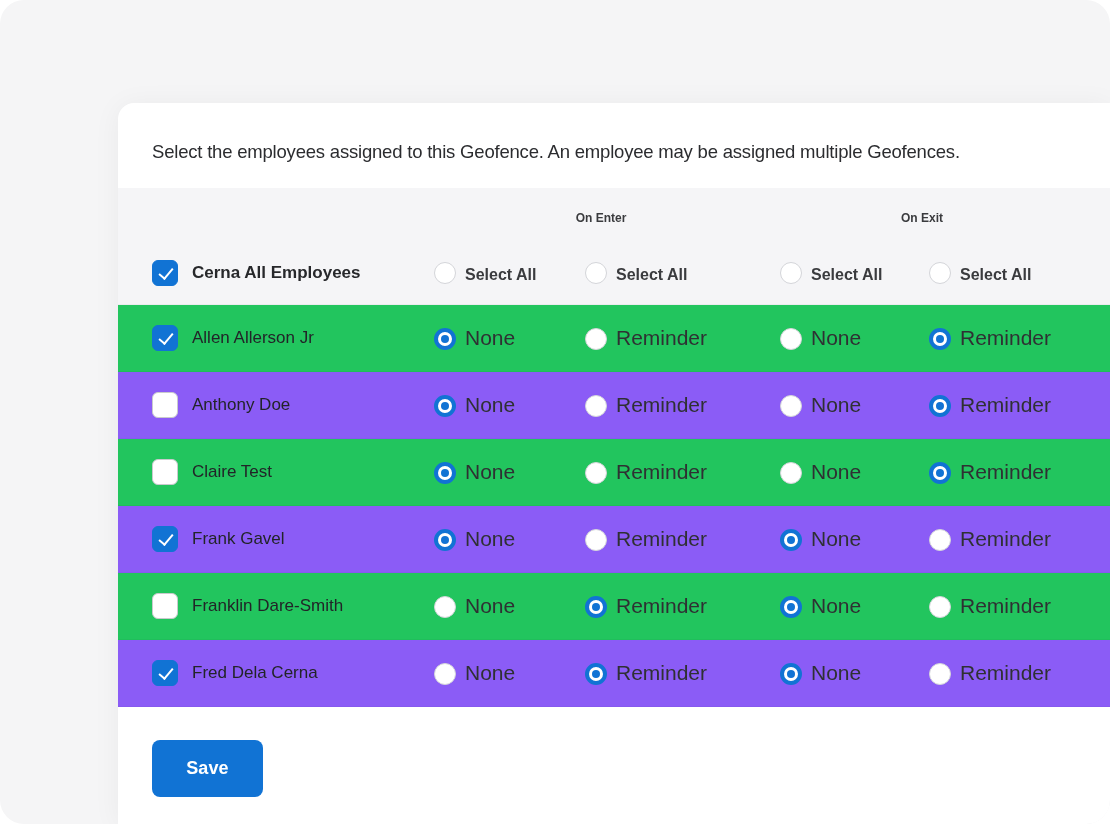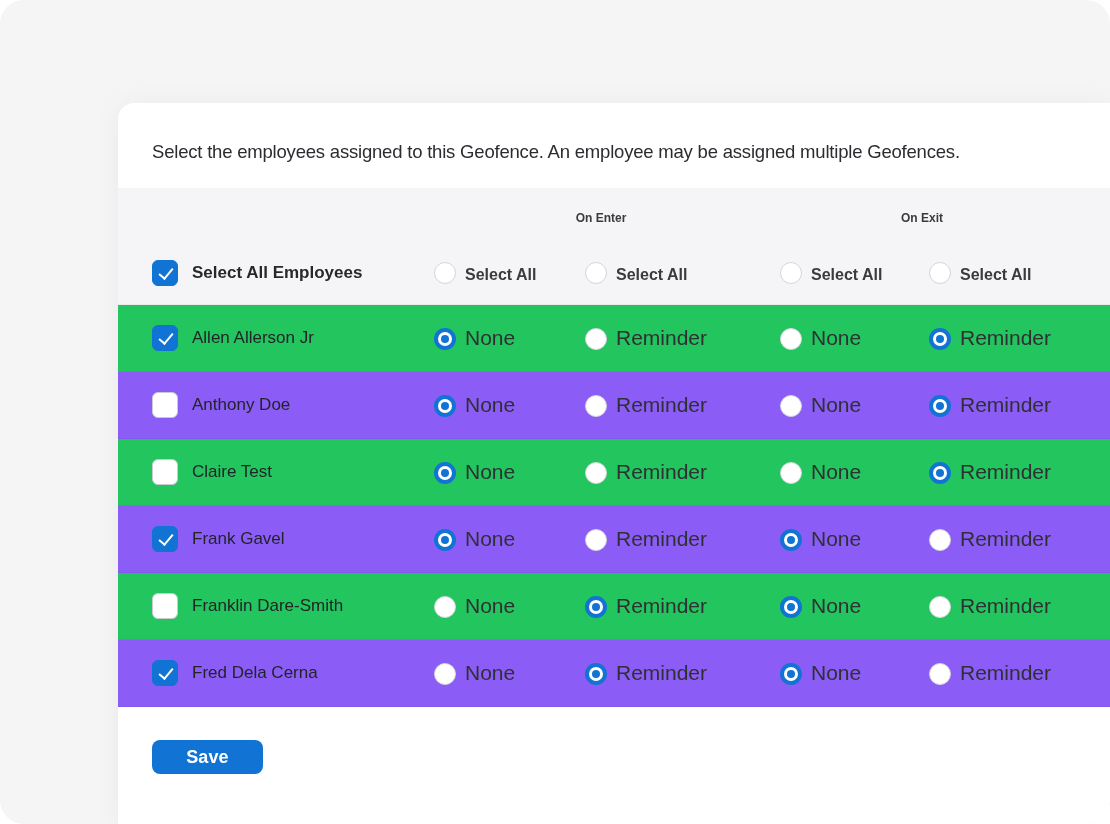--- a/index.html
+++ b/index.html
@@ -69,21 +69,21 @@
   }
   .opt-label { font-size:21px; color:#2f3033; }
   .opt-label.bold { font-weight:bold; font-size:16px; color:#3a3b3e; }
 
   .data-row { height:67px; border-bottom:1px solid rgba(0,0,0,0.03); box-sizing:border-box; }
   .data-row.white { background:#22c55e; }
   .data-row.gray  { background:#8b5cf6; }
 
   .footer { padding:33px 0 0 34px; display:flex; gap:18px; }
   .btn {
-    height:34px; border-radius:8px; font-family:"Liberation Sans", sans-serif;
+    height:57px; border-radius:8px; font-family:"Liberation Sans", sans-serif;
     font-weight:bold; font-size:18px; cursor:pointer; letter-spacing:0.1px;
   }
   .btn-save   { width:111px; background:#1173d4; color:#ffffff; border:none; }
   .btn-cancel { width:126px; background:#ffffff; color:#1173d4; border:1px solid #d9dadd; }
 </style>
 </head>
 <body>
 
 <div class="page">
   <div class="card">
@@ -92,21 +92,21 @@
 
     <div class="band">
       <div class="grid cols-header">
         <div class="group-header gh-enter">On Enter</div>
         <div class="group-header gh-exit">On Exit</div>
       </div>
 
       <div class="grid select-all-row">
         <div class="cell-name">
           <span class="checkbox checked"></span>
-          <span class="select-all-label">Select All Employees</span>
+          <span class="select-all-label">Cerna All Employees</span>
         </div>
         <div class="opt">
           <span class="radio"></span>
           <span class="opt-label bold">Select All</span>
         </div>
         <div class="opt">
           <span class="radio"></span>
           <span class="opt-label bold">Select All</span>
         </div>
         <div class="opt">

